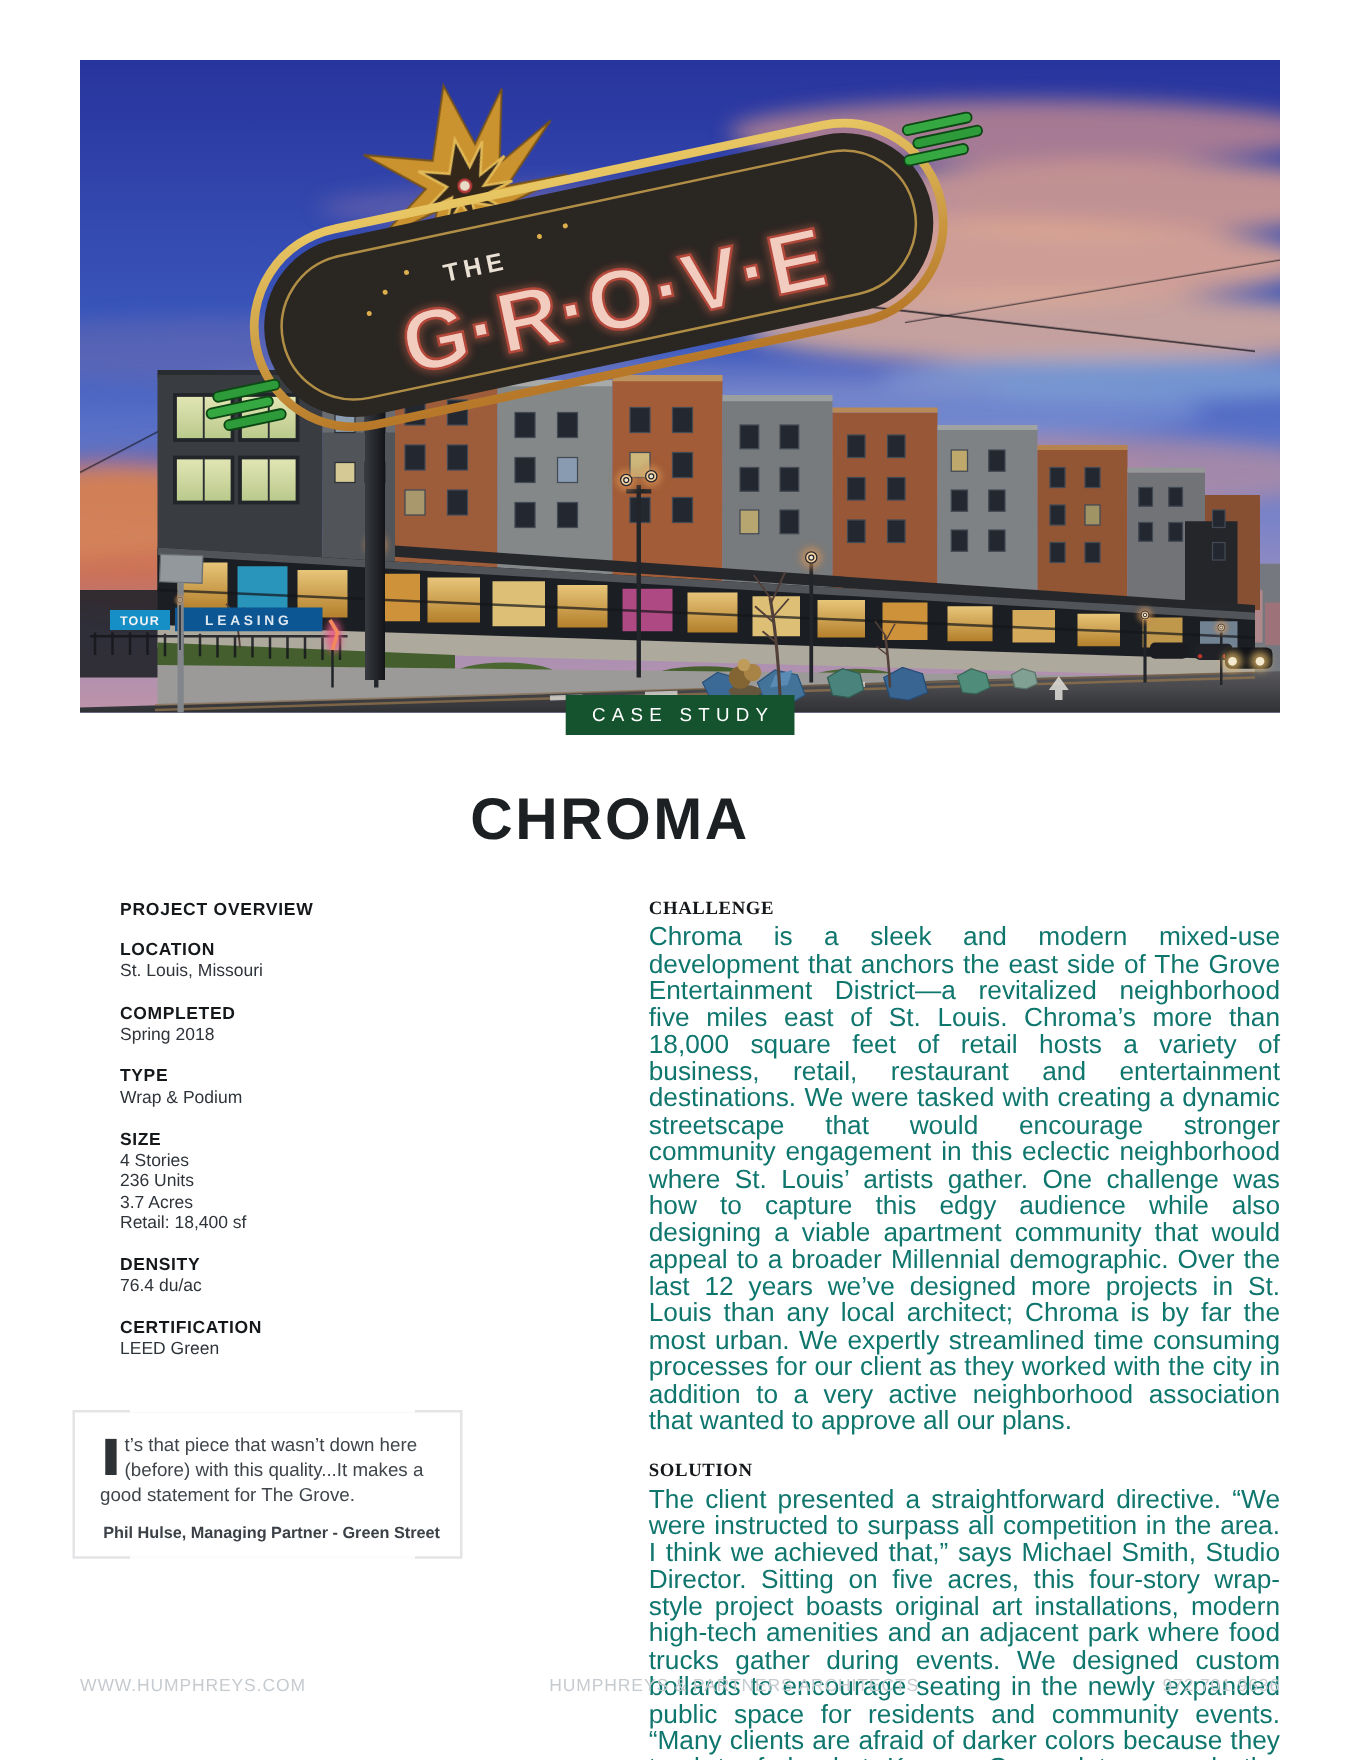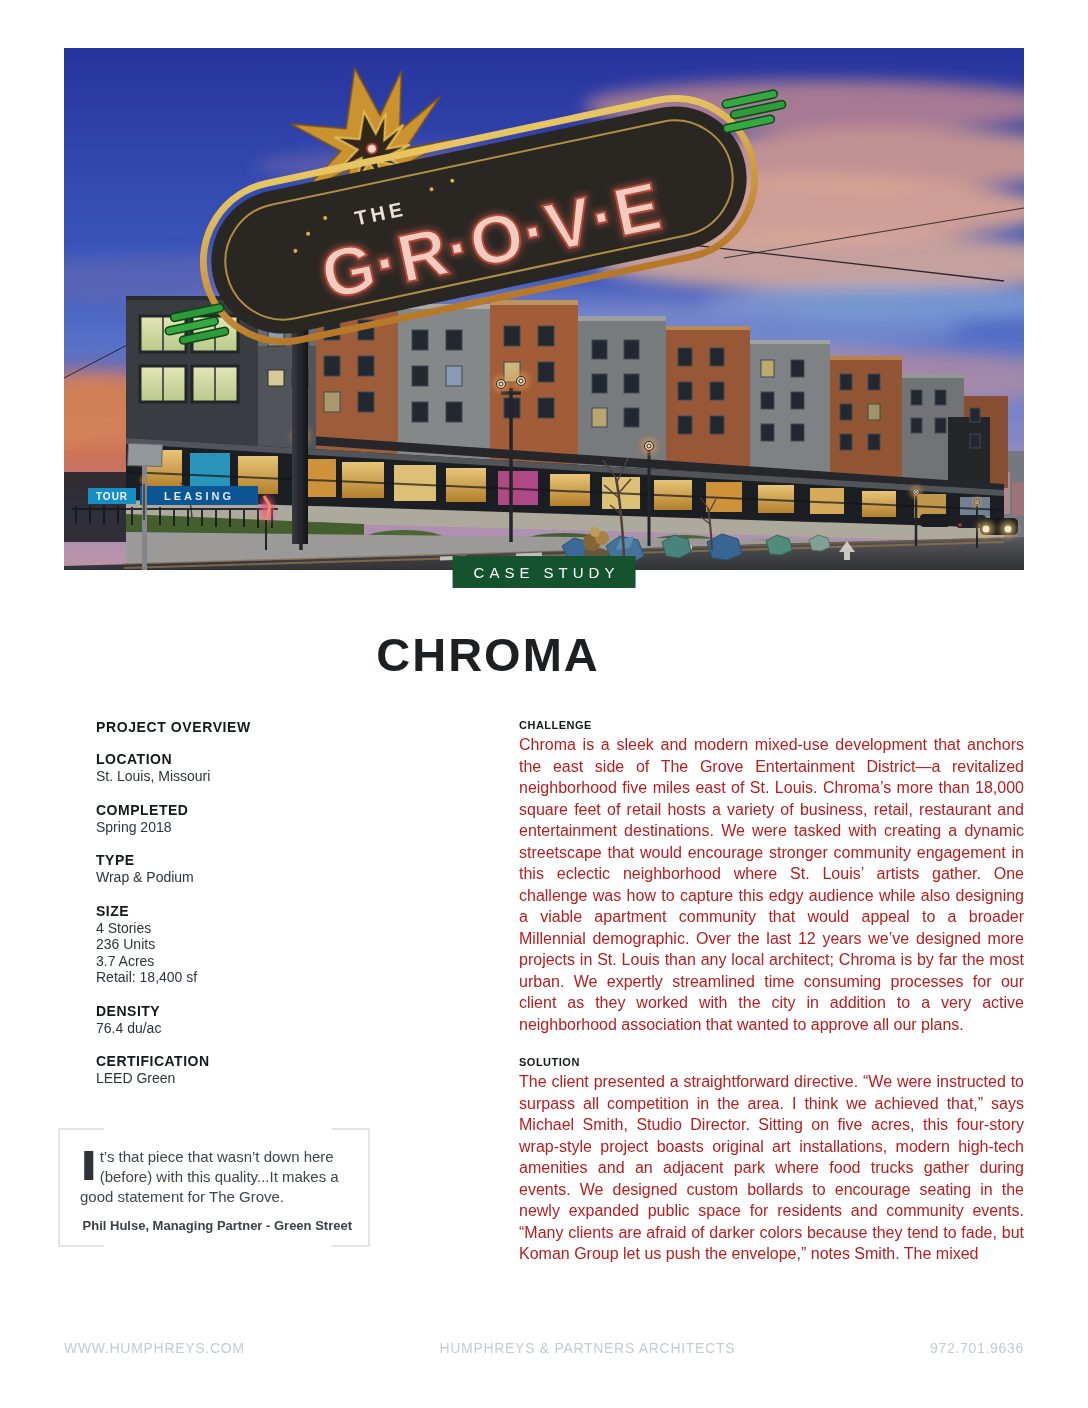--- a/index.html
+++ b/index.html
@@ -22,22 +22,22 @@
   
   .content{position:absolute;left:64px;top:719px;width:960px;display:flex;}
   .sidebar{width:358px;flex:0 0 358px;margin-left:32px;}
   .main-col{flex:1;margin-left:65px;}
 
   .ov-heading{font-size:14px;font-weight:700;letter-spacing:.6px;color:#15181b;margin:0 0 16px 0;}
   .group{margin-bottom:17px;}
   .glabel{font-size:14px;font-weight:700;letter-spacing:.5px;color:#15181b;line-height:17px;}
   .gvalue{font-size:14px;color:#2f343a;line-height:16.5px;white-space:pre-line;}
 
-  .sec-heading{font-size:11px;font-weight:700;letter-spacing:.5px;color:#15181b;margin:0 0 3px 0;}
-  .body-text{font-size:16px;line-height:21.5px;color:#b91c1c;text-align:justify;margin:0 0 21px 0;}
+  .sec-heading{font-size:15px;font-weight:700;letter-spacing:.5px;color:#15181b;margin:0 0 3px 0;font-family:Liberation Serif, serif;}
+  .body-text{font-size:21px;line-height:21.5px;color:#0f766e;text-align:justify;margin:0 0 21px 0;}
 
   
   .quote-box{position:absolute;left:58px;top:1128px;width:312px;height:119px;
              border:2px solid #e3e4e6;box-sizing:border-box;}
   .qmask{position:absolute;height:2px;background:#fff;left:44px;right:36px;}
   .qmask.top{top:-2px;} .qmask.bottom{bottom:-2px;}
   .quote-inner{padding:17px 14px 0 20px;}
   .quote-text{font-size:15px;line-height:20px;color:#3f454b;margin:0;}
   .dropcap{float:left;font-weight:700;font-size:42px;line-height:36px;margin:1px 8px 0 0;
            color:#2e3338;display:inline-block;transform:scaleX(1.5);transform-origin:left center;}

